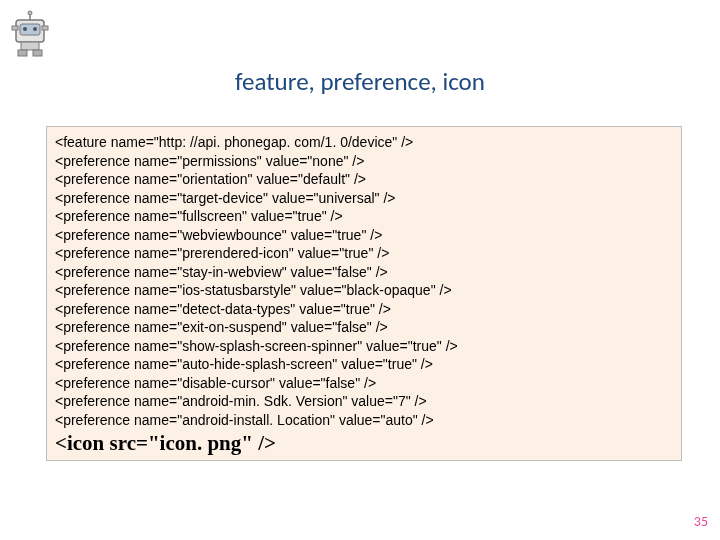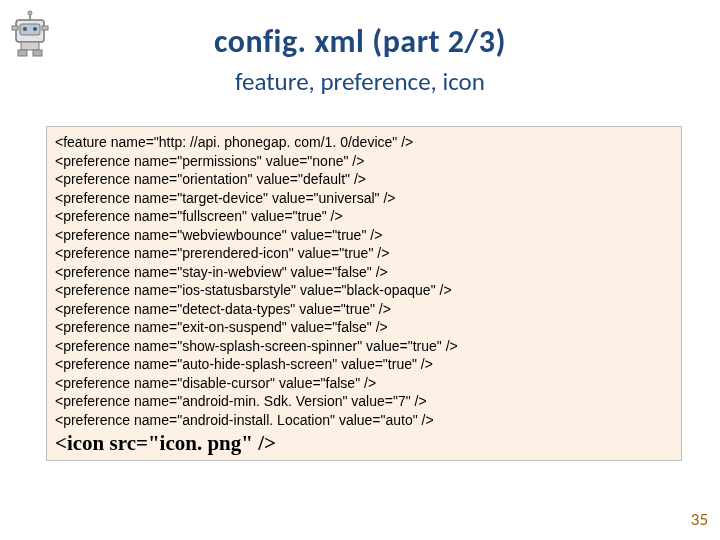--- a/index.html
+++ b/index.html
@@ -3,21 +3,21 @@
 <meta charset="utf-8">
 <style>
   html,body{margin:0;padding:0;width:720px;height:540px;background:#fff;font-family:Calibri,Arial,sans-serif;overflow:hidden}
   .slide{position:relative;width:720px;height:540px}
   .robot{position:absolute;left:6px;top:6px;width:52px;height:52px}
   .title{position:absolute;left:0;right:0;top:22px;text-align:center;color:#1f497d;font-size:32px;font-weight:700;letter-spacing:.5px}
   .subtitle{position:absolute;left:0;right:0;top:66px;text-align:center;color:#1f497d;font-size:25px;font-weight:400}
   .codebox{position:absolute;left:46px;top:126px;width:618px;background:#fdf1e6;border:1px solid #bfbfbf;padding:6px 8px 4px 8px}
   .codeline{font-family:Arial,sans-serif;font-size:14px;line-height:18.5px;color:#000;white-space:nowrap}
   .iconline{font-family:"Times New Roman",serif;font-size:21px;font-weight:700;color:#000;margin-top:2px}
-  .pagenum{position:absolute;right:12px;bottom:10px;font-size:17px;color:#a16207}
+  .pagenum{position:absolute;right:12px;bottom:10px;font-size:14px;color:#ec4899}
 </style>
 </head>
 <body>
 
 <div class="slide">
 
   <div class="robot">
     <svg viewBox="0 0 52 52" width="52" height="52">
       <rect x="10" y="14" width="28" height="22" rx="3" fill="#e6e6e6" stroke="#7a7a7a" stroke-width="1.5"></rect>
       <rect x="14" y="18" width="20" height="11" rx="2" fill="#b8c6d6" stroke="#7a7a7a" stroke-width="1"></rect>
@@ -26,21 +26,20 @@
       <rect x="6" y="20" width="6" height="4" fill="#c0c0c0" stroke="#7a7a7a"></rect>
       <rect x="36" y="20" width="6" height="4" fill="#c0c0c0" stroke="#7a7a7a"></rect>
       <rect x="15" y="36" width="18" height="8" fill="#d0d0d0" stroke="#7a7a7a"></rect>
       <rect x="12" y="44" width="9" height="6" fill="#b0b0b0" stroke="#7a7a7a"></rect>
       <rect x="27" y="44" width="9" height="6" fill="#b0b0b0" stroke="#7a7a7a"></rect>
       <line x1="24" y1="14" x2="24" y2="8" stroke="#7a7a7a" stroke-width="1.5"></line>
       <circle cx="24" cy="7" r="2" fill="#c0c0c0" stroke="#7a7a7a"></circle>
     </svg>
   </div>
 
-  <div class="title">config. xml (part 2/3)</div>
   <div class="subtitle">feature, preference, icon</div>
 
   <div class="codebox">
     <div class="codeline">&lt;feature name="http: //api. phonegap. com/1. 0/device" /&gt;</div>
     <div class="codeline">&lt;preference name="permissions" value="none" /&gt;</div>
     <div class="codeline">&lt;preference name="orientation" value="default" /&gt;</div>
     <div class="codeline">&lt;preference name="target-device" value="universal" /&gt;</div>
     <div class="codeline">&lt;preference name="fullscreen" value="true" /&gt;</div>
     <div class="codeline">&lt;preference name="webviewbounce" value="true" /&gt;</div>
     <div class="codeline">&lt;preference name="prerendered-icon" value="true" /&gt;</div>

